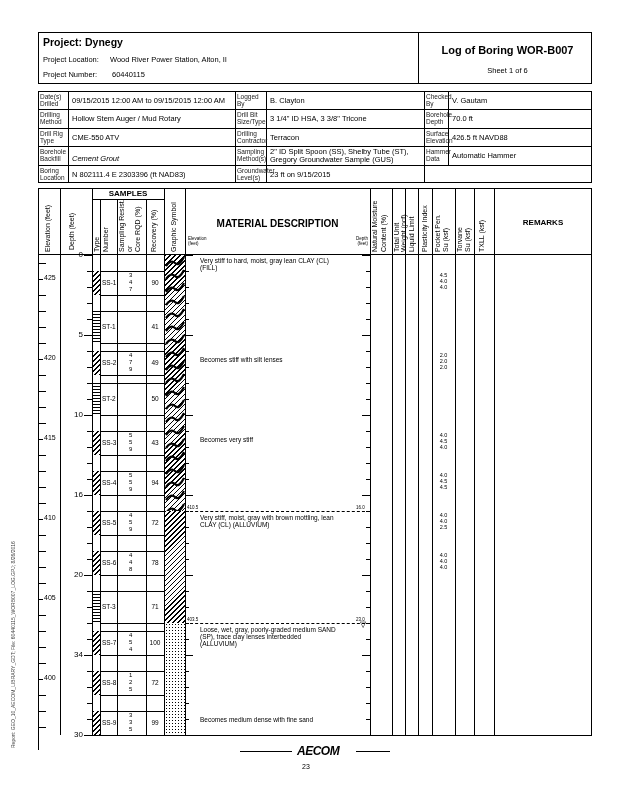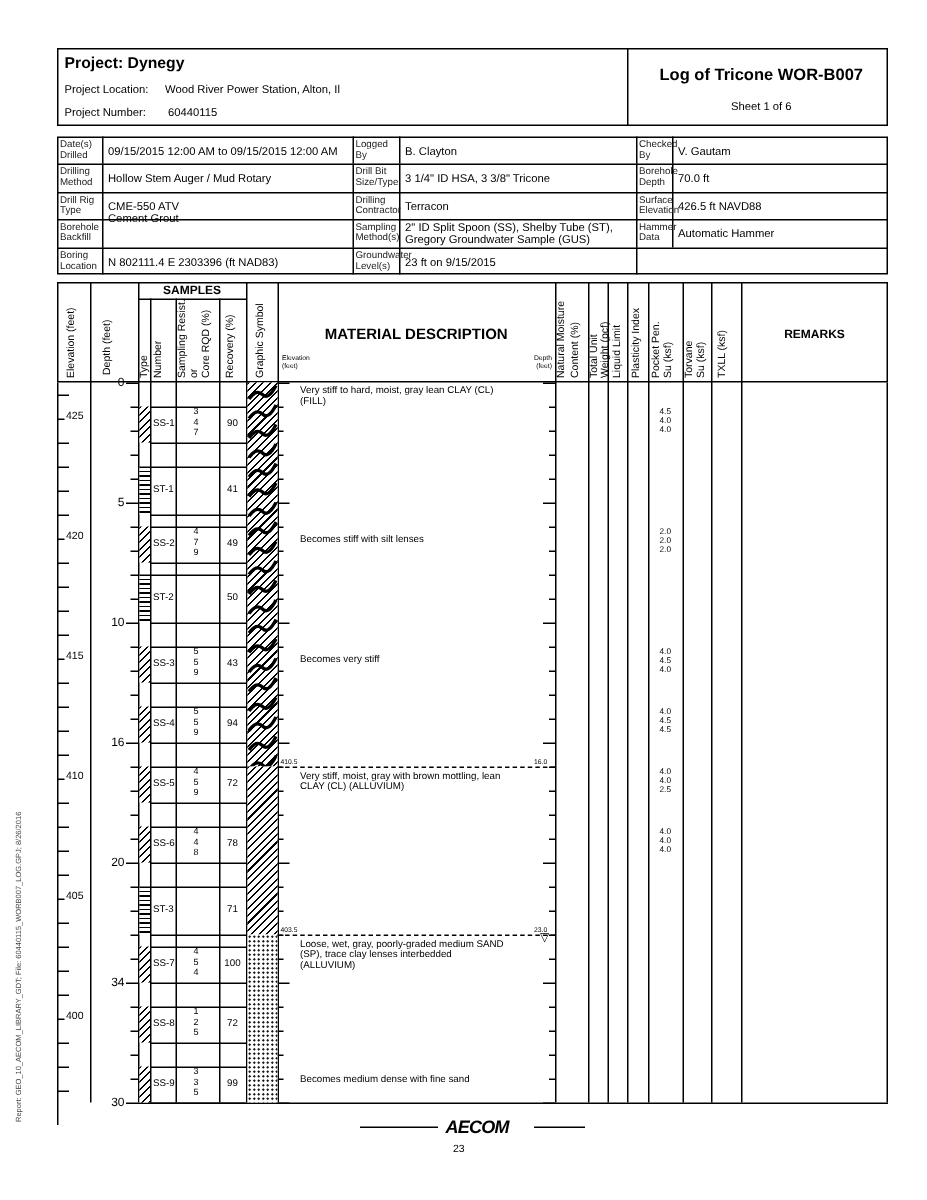--- a/index.html
+++ b/index.html
@@ -20,21 +20,21 @@
 </head>
 <body>
 
 <div class="box" style="left:38px;top:32px;width:554px;height:52px;"></div>
 <div class="vline" style="left:418px;top:32px;height:52px;"></div>
 <div class="t" style="left:43px;top:36px;font-size:10.5px;font-weight:bold;">Project: Dynegy</div>
 <div class="t val" style="left:43px;top:55px;">Project Location:</div>
 <div class="t val" style="left:110px;top:55px;">Wood River Power Station, Alton, Il</div>
 <div class="t val" style="left:43px;top:70px;">Project Number:</div>
 <div class="t val" style="left:112px;top:70px;">60440115</div>
-<div class="t" style="left:425px;top:44px;width:165px;text-align:center;font-size:11px;font-weight:bold;">Log of Tricone WOR-B007</div>
+<div class="t" style="left:425px;top:44px;width:165px;text-align:center;font-size:11px;font-weight:bold;">Log of Boring WOR-B007</div>
 <div class="t" style="left:425px;top:66px;width:165px;text-align:center;font-size:7.5px;">Sheet 1 of 6</div>
 
 <div class="box" style="left:38px;top:91px;width:554px;height:92px;"></div>
 <div id="info-rows">
     <div style="position:absolute;left:0;top:0;">
       <div class="vline" style="left:68px;top:91px;height:18.4px;"></div>
       <div class="vline" style="left:235px;top:91px;height:18.4px;"></div>
       <div class="vline" style="left:266px;top:91px;height:18.4px;"></div>
       <div class="vline" style="left:424px;top:91px;height:18.4px;"></div>
       <div class="vline" style="left:448px;top:91px;height:18.4px;"></div>
@@ -74,21 +74,21 @@
       <div class="t val" style="left:452px;top:132.8px;">426.5 ft NAVD88</div>
     </div>
     <div class="hline" style="left:38px;top:146.2px;width:554px;"></div>
     <div style="position:absolute;left:0;top:0;">
       <div class="vline" style="left:68px;top:146.2px;height:18.4px;"></div>
       <div class="vline" style="left:235px;top:146.2px;height:18.4px;"></div>
       <div class="vline" style="left:266px;top:146.2px;height:18.4px;"></div>
       <div class="vline" style="left:424px;top:146.2px;height:18.4px;"></div>
       <div class="vline" style="left:448px;top:146.2px;height:18.4px;"></div>
       <div class="t lbl" style="left:40px;top:148.2px;width:27px;white-space:normal;">Borehole Backfill</div>
-      <div class="t val" style="left:72px;top:141px;">Cement Grout</div>
+      <div class="t val" style="left:72px;top:154px;font-style:italic;">Cement Grout</div>
       <div class="t lbl" style="left:237px;top:148.2px;width:30px;white-space:normal;">Sampling Method(s)</div>
       <div class="t val" style="left:270px;top:147.2px;">2" ID Split Spoon (SS), Shelby Tube (ST),</div>
       <div class="t val" style="left:270px;top:155.2px;">Gregory Groundwater Sample (GUS)</div>
       <div class="t lbl" style="left:426px;top:148.2px;width:24px;white-space:normal;">Hammer Data</div>
       <div class="t val" style="left:452px;top:151.2px;">Automatic Hammer</div>
     </div>
     <div class="hline" style="left:38px;top:164.6px;width:554px;"></div>
     <div style="position:absolute;left:0;top:0;">
       <div class="vline" style="left:68px;top:164.6px;height:18.4px;"></div>
       <div class="vline" style="left:235px;top:164.6px;height:18.4px;"></div>

